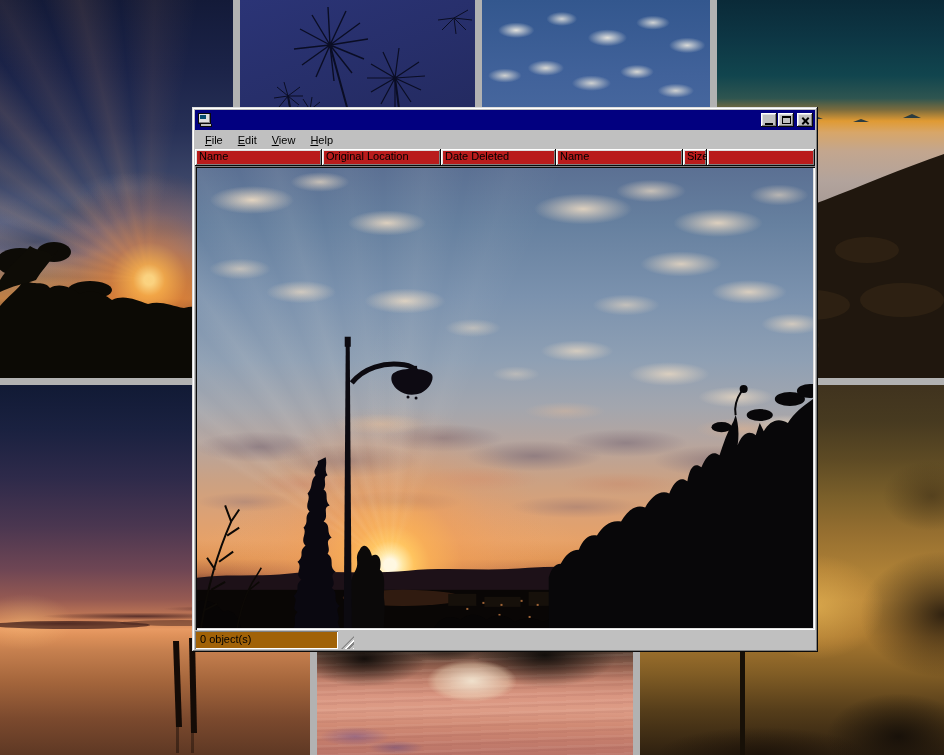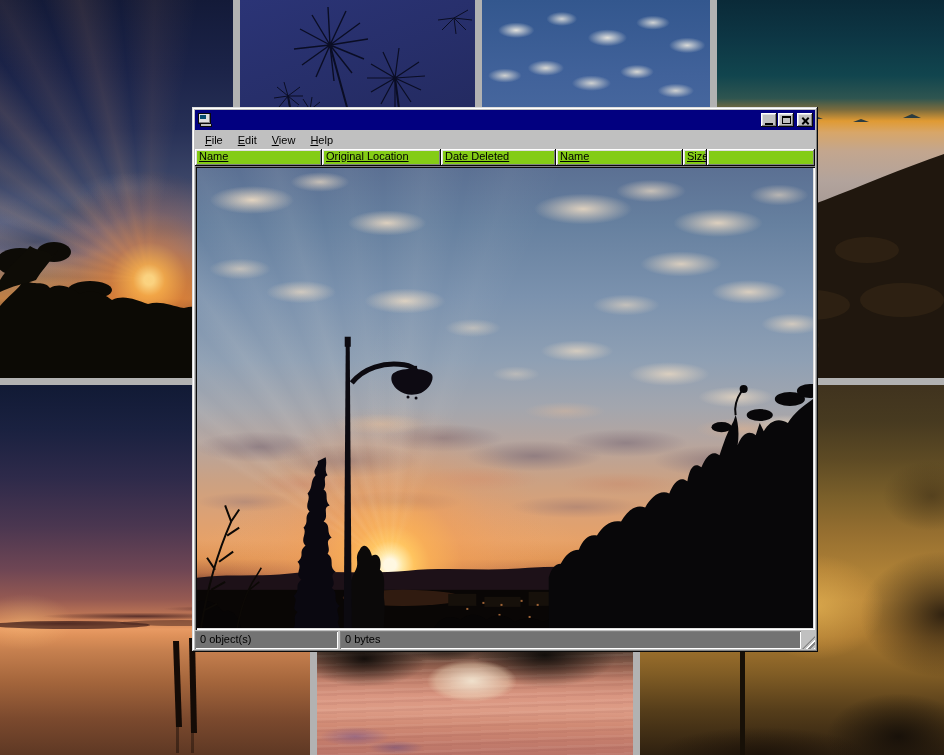--- a/index.html
+++ b/index.html
@@ -102,22 +102,22 @@
   .gl-max{width:9px;height:8px;border:1px solid #000;border-top:2px solid #000;box-sizing:border-box}
   .gl-x{position:relative;width:9px;height:9px}
   .gl-x::before,.gl-x::after{content:"";position:absolute;left:0;top:4px;width:9px;height:2px;background:#000}
   .gl-x::before{transform:rotate(45deg)} .gl-x::after{transform:rotate(-45deg)}
 
   #menubar{height:18px;display:flex;align-items:center;padding-left:4px;font-size:11px;color:#000;flex:0 0 auto}
   .menu-item{padding:1px 6px;margin-right:3px;cursor:default}
   .mk{text-decoration:underline}
 
   #headers{height:17px;display:flex;flex:0 0 auto;font-size:11px}
-  .colh{background:#84cc16;box-sizing:border-box;padding:1px 4px 0;white-space:nowrap;overflow:hidden;
-    box-shadow: inset -1px -1px #0a0a0a, inset 1px 1px #fff, inset -2px -2px #808080, inset 2px 2px #dfdfdf; text-decoration: underline;}
+  .colh{background:#b91c1c;box-sizing:border-box;padding:1px 4px 0;white-space:nowrap;overflow:hidden;
+    box-shadow: inset -1px -1px #0a0a0a, inset 1px 1px #fff, inset -2px -2px #808080, inset 2px 2px #dfdfdf;}
   .colh:nth-child(1){width:127px}
   .colh:nth-child(2){width:119px}
   .colh:nth-child(3){width:115px}
   .colh:nth-child(4){width:127px}
   .colh:nth-child(5){width:24px;text-align:right}
   .colh:nth-child(6){flex:1}
 
   #client{flex:1;position:relative;background:#000;
     box-shadow: inset 1px 1px #808080, inset 2px 2px #0a0a0a, inset -1px -1px #fff, inset -2px -2px #dfdfdf;
     padding:2px;box-sizing:border-box;overflow:hidden}
@@ -165,21 +165,21 @@
       linear-gradient(180deg,#5b7093 0%,#66809f 12%,#7b92ae 28%,#8fa0b4 42%,#a3a6ae 52%,#b6a59e 60%,#cba183 68%,#dda173 76%,#e6a168 81%,#e09455 85%,#b96f44 88%,#6e3c2e 90.5%,#2e1a16 92%,#140d09 95%,#070404 100%);
   }
   #photo .rays{position:absolute;inset:0;
     background:
       radial-gradient(ellipse 40px 220px at 193px 290px, rgba(255,245,230,.06), rgba(255,245,230,0) 70%),
       conic-gradient(from -62deg at 193px 397px, rgba(0,0,0,0) 0 3deg, rgba(255,245,230,.05) 5deg, rgba(0,0,0,0) 8deg, rgba(255,245,230,.07) 11deg, rgba(0,0,0,0) 15deg, rgba(255,245,230,.04) 18deg, rgba(0,0,0,0) 23deg, rgba(255,245,230,.08) 27deg, rgba(0,0,0,0) 32deg, rgba(255,245,230,.05) 36deg, rgba(0,0,0,0) 41deg, rgba(255,245,230,.07) 46deg, rgba(0,0,0,0) 51deg, rgba(255,245,230,.04) 56deg, rgba(0,0,0,0) 61deg, rgba(255,245,230,.06) 67deg, rgba(0,0,0,0) 73deg, rgba(255,245,230,.04) 79deg, rgba(0,0,0,0) 86deg, rgba(0,0,0,0) 360deg);
   }
   #photo svg.sil{position:absolute;inset:0;width:100%;height:100%}
 
   #statusbar{height:18px;margin-top:1px;display:flex;align-items:stretch;font-size:11px;flex:0 0 auto}
-  .spanel{background:#737373;box-shadow: inset 1px 1px #808080, inset -1px -1px #fff;padding:2px 5px 0;box-sizing:border-box;white-space:nowrap;overflow:hidden}
+  .spanel{background:#a16207;box-shadow: inset 1px 1px #808080, inset -1px -1px #fff;padding:2px 5px 0;box-sizing:border-box;white-space:nowrap;overflow:hidden}
   #spanel-count{width:143px;margin-right:2px}
   #spanel-size{flex:1}
   #grip{width:13px;height:13px;align-self:flex-end;margin-left:1px;
     background:repeating-linear-gradient(135deg, rgba(0,0,0,0) 0 2px, #fff 2px 3px, #848484 3px 5px);
     clip-path:polygon(100% 0, 100% 100%, 0 100%);}
 </style>
 </head>
 <body>
 
 <div class="desktop">
@@ -345,16 +345,15 @@
           <path d="M536,246 C534,236 538,228 542,222" stroke="#080709" stroke-width="2" fill="none"></path>
           <circle cx="544" cy="220" r="4"></circle>
           <path d="M613,230 C602,238 594,244 588,254 C578,248 570,252 564,262 L560,254 L556,266 C548,260 542,266 538,276 C540,262 538,252 536,246 L534,252 C528,262 524,274 520,286 C512,280 506,288 502,298 C494,292 490,300 488,312 C480,306 474,314 470,324 C460,320 452,328 446,338 C436,334 428,342 422,352 C412,350 404,356 398,366 C390,364 384,370 380,380 C372,380 366,386 362,394 C356,394 352,400 350,408 L350,458 L613,458 Z"></path>
         </g>
       </svg>
     </div>
   </div>
 
   <div id="statusbar">
     <div class="spanel" id="spanel-count">0 object(s)</div>
-    <div class="spanel" id="spanel-size">0 bytes</div>
     <div id="grip"></div>
   </div>
 </div>
 
 </body></html>

